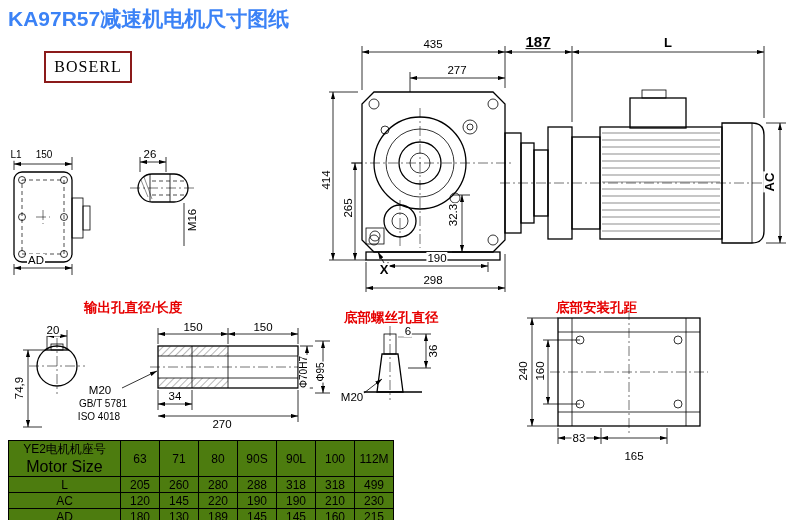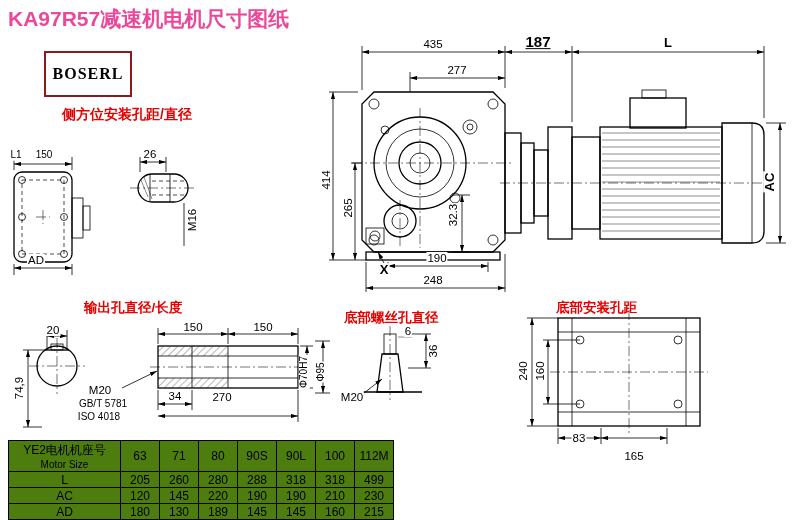--- a/index.html
+++ b/index.html
@@ -17,30 +17,30 @@
   .dash { fill:none; stroke:#000; stroke-width:0.7; stroke-dasharray:4 3; }
 
   .dim { position:absolute; transform:translate(-50%,-50%); font-size:11.5px; color:#000;
          white-space:nowrap; background:#fff; padding:0 1px; line-height:1.05; }
   .dim.rot { transform:translate(-50%,-50%) rotate(-90deg); }
   .dim.big { font-size:15px; font-weight:700;text-decoration:underline; }
   .dim.bold { font-weight:700; font-size:13px; }
   .dim.small { font-size:10px; }
 
   .red-label { position:absolute; color:#e60000; font-weight:700; font-size:13.5px; white-space:nowrap; }
-  #title { position:absolute; left:8px; top:5px; color:#ec4899; font-size:21px; font-weight:700; white-space:nowrap; }
-  #logo  { position:absolute; left:44px; top:51px; width:88px; height:46px; border:2px solid #8b1a1a;
+  #title { position:absolute; left:8px; top:5px; color:#3b82f6; font-size:21px; font-weight:700; white-space:nowrap; }
+  #logo  { position:absolute; left:44px; top:51px; width:88px; height:32px; border:2px solid #8b1a1a;
            display:flex; align-items:center; justify-content:center; font-family:"Liberation Serif", serif;
-           font-weight:700; font-size:16px; letter-spacing:1px; color:#000; background:#fff; }
+           font-weight:400; font-size:16px; letter-spacing:1px; color:#000; background:#fff; }
 
   table.size-table { position:absolute; left:8px; top:440px; border-collapse:collapse; font-size:12px; color:#000; background:#4d7c0f; }
   .size-table th, .size-table td { border:1px solid #000; text-align:center; font-weight:400; padding:0; width:39px; height:16px; }
   .size-table .c0 { width:112px; }
   .size-table tr.hdr th { height:31px; }
-  .size-table .en { font-size:10px; }
+  .size-table .en { font-size:16px; }
 </style>
 </head>
 <body>
 
 <div id="canvas">
 
   <svg class="lines" width="800" height="520" viewBox="0 0 800 520">
     <defs>
       <marker id="ar" viewBox="0 0 10 6" refX="10" refY="3" markerWidth="9" markerHeight="5.4" orient="auto-start-reverse">
         <path d="M0,0 L10,3 L0,6 Z" fill="#000"></path>
@@ -247,50 +247,49 @@
       <line class="tl" x1="580" y1="404" x2="543" y2="404"></line>
       <line class="tl" x1="558" y1="428" x2="558" y2="444"></line>
       <line class="tl" x1="601" y1="428" x2="601" y2="444"></line>
       <line class="tl" x1="667" y1="428" x2="667" y2="444"></line>
     </g>
   </svg>
 
   <div id="title">KA97R57减速机电机尺寸图纸</div>
   <div id="logo">BOSERL</div>
 
-  <div class="red-label" style="left:62px;top:106px;font-size:14px">侧方位安装孔距/直径</div>
   <div class="red-label" style="left:344px;top:309px">底部螺丝孔直径</div>
   <div class="red-label" style="left:84px;top:299px">输出孔直径/长度</div>
   <div class="red-label" style="left:556px;top:299px">底部安装孔距</div>
 
   <span class="dim" style="left:433px;top:44px">435</span>
   <span class="dim big" style="left:538px;top:42px">187</span>
   <span class="dim bold" style="left:668px;top:43px">L</span>
   <span class="dim" style="left:457px;top:70px">277</span>
   <span class="dim rot" style="left:326px;top:180px">414</span>
   <span class="dim rot" style="left:348px;top:208px">265</span>
   <span class="dim rot" style="left:453px;top:215px">32.3</span>
   <span class="dim" style="left:437px;top:258px">190</span>
-  <span class="dim" style="left:433px;top:280px">248</span>
+  <span class="dim" style="left:433px;top:280px">298</span>
   <span class="dim bold" style="left:384px;top:270px">X</span>
   <span class="dim rot bold" style="left:770px;top:182px">AC</span>
   <span class="dim" style="left:150px;top:154px">26</span>
   <span class="dim rot" style="left:192px;top:220px">M16</span>
   <span class="dim small" style="left:16px;top:155px">L1</span>
   <span class="dim small" style="left:44px;top:155px">150</span>
   <span class="dim" style="left:36px;top:260px">AD</span>
   <span class="dim" style="left:53px;top:330px">20</span>
   <span class="dim rot" style="left:19px;top:388px">74,9</span>
   <span class="dim" style="left:193px;top:327px">150</span>
   <span class="dim" style="left:263px;top:327px">150</span>
   <span class="dim" style="left:100px;top:390px">M20</span>
   <span class="dim small" style="left:103px;top:404px">GB/T 5781</span>
   <span class="dim small" style="left:99px;top:417px">ISO 4018</span>
   <span class="dim" style="left:175px;top:396px">34</span>
-  <span class="dim" style="left:222px;top:397px">270</span>
+  <span class="dim" style="left:222px;top:424px">270</span>
   <span class="dim rot small" style="left:304px;top:372px">Φ70H7</span>
   <span class="dim rot small" style="left:321px;top:372px">Φ95</span>
   <span class="dim" style="left:408px;top:331px">6</span>
   <span class="dim rot" style="left:433px;top:351px">36</span>
   <span class="dim" style="left:352px;top:397px">M20</span>
   <span class="dim rot" style="left:523px;top:371px">240</span>
   <span class="dim rot" style="left:540px;top:371px">160</span>
   <span class="dim" style="left:579px;top:438px">83</span>
   <span class="dim" style="left:634px;top:456px">165</span>
 

